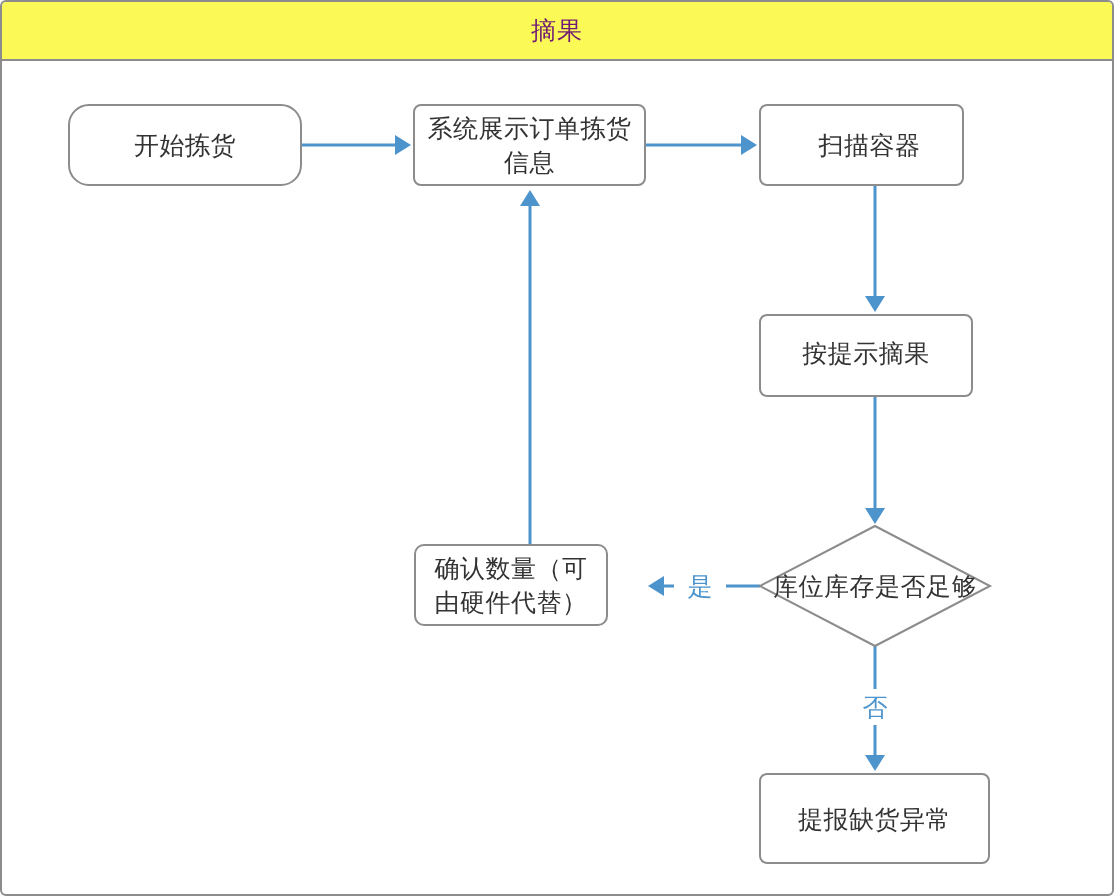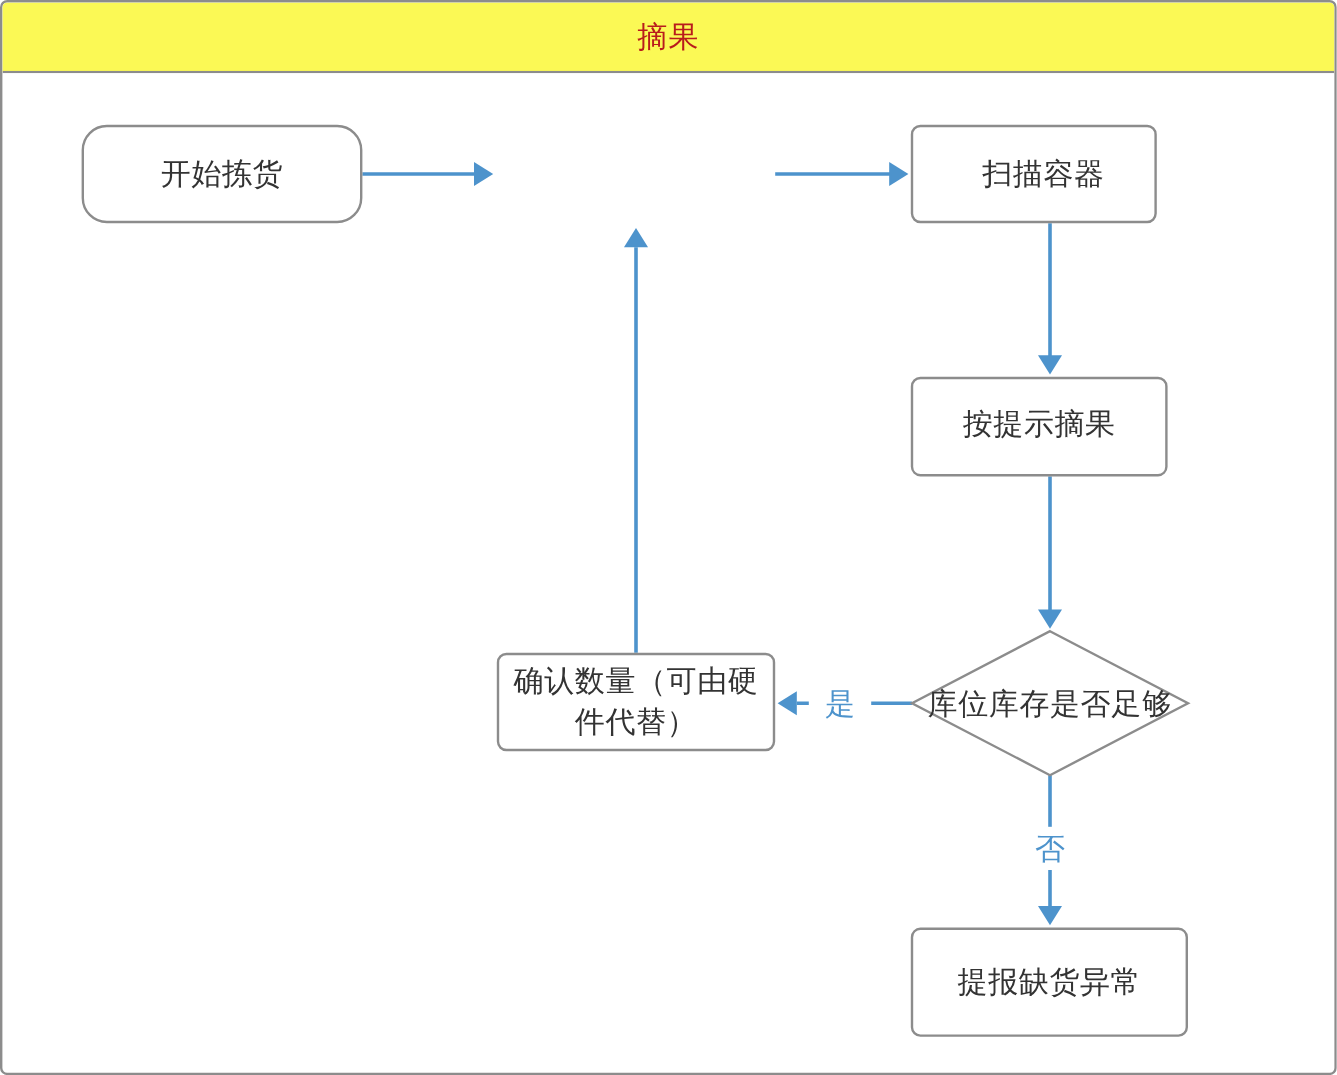--- a/index.html
+++ b/index.html
@@ -20,21 +20,21 @@
     height: 57px;
     background: #FBF955;
     border-bottom: 2px solid #8C8C8C;
     border-radius: 4px 4px 0 0;
     display: flex;
     align-items: center;
     justify-content: center;
   }
   .title-text {
     font-size: 25px;
-    color: #b91c1c;
+    color: #701a75;
     letter-spacing: 1px;
   }
   .edges-svg {
     position: absolute;
     left: 0; top: 0;
     width: 1110px;
     height: 892px;
   }
   .node {
     position: absolute;
@@ -49,21 +49,21 @@
     font-size: 25px;
     line-height: 34px;
     letter-spacing: 0.5px;
     color: #333333;
     padding: 0 8px;
   }
   .node-start    { left: 66px;  top: 102px; width: 234px; height: 82px; border-radius: 21px; }
   .node-showinfo { left: 411px; top: 102px; width: 233px; height: 82px; }
   .node-scan     { left: 757px; top: 102px; width: 205px; height: 82px; padding-left: 24px; }
   .node-pick     { left: 757px; top: 312px; width: 214px; height: 83px; font-family: Liberation Mono, monospace; }
-  .node-confirm  { left: 412px; top: 542px; width: 232px; height: 82px; }
+  .node-confirm  { left: 412px; top: 542px; width: 194px; height: 82px; border-radius: 10px; }
   .node-report   { left: 757px; top: 771px; width: 231px; height: 91px; }
   .diamond-label {
     position: absolute;
     left: 753px; top: 567px;
     width: 240px; height: 34px;
     display: flex;
     align-items: center;
     justify-content: center;
     font-size: 25px;
     letter-spacing: 0.5px;
@@ -129,20 +129,23 @@
       <polygon points="528,188 518,204 538,204" fill="#4D93CC"></polygon>
     </g>
 
     <polygon points="873,524 988,584 873,644 758,584" fill="#ffffff" stroke="#8C8C8C" stroke-width="2"></polygon>
   </svg>
 
   <div class="node node-start">
     <span>开始拣货</span>
   </div>
 
+  <div class="node node-showinfo">
+    <span>系统展示订单拣货信息</span>
+  </div>
 
   <div class="node node-scan">
     <span>扫描容器</span>
   </div>
 
   <div class="node node-pick">
     <span>按提示摘果</span>
   </div>
 
   <div class="diamond-label">

